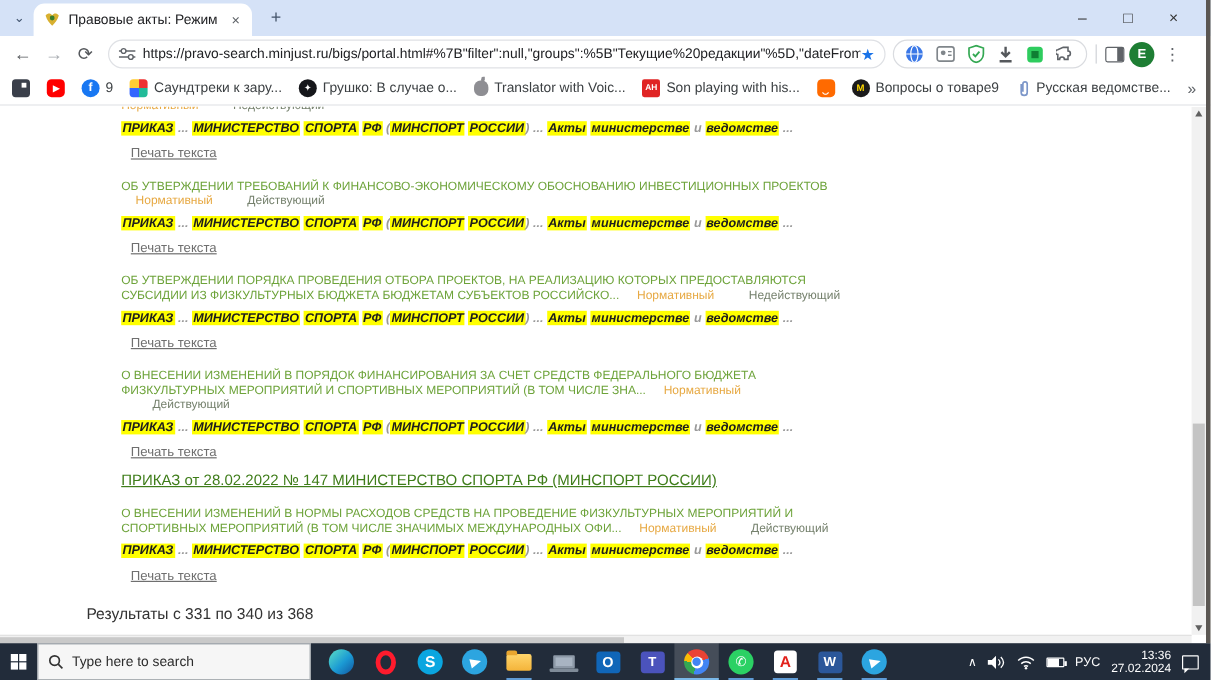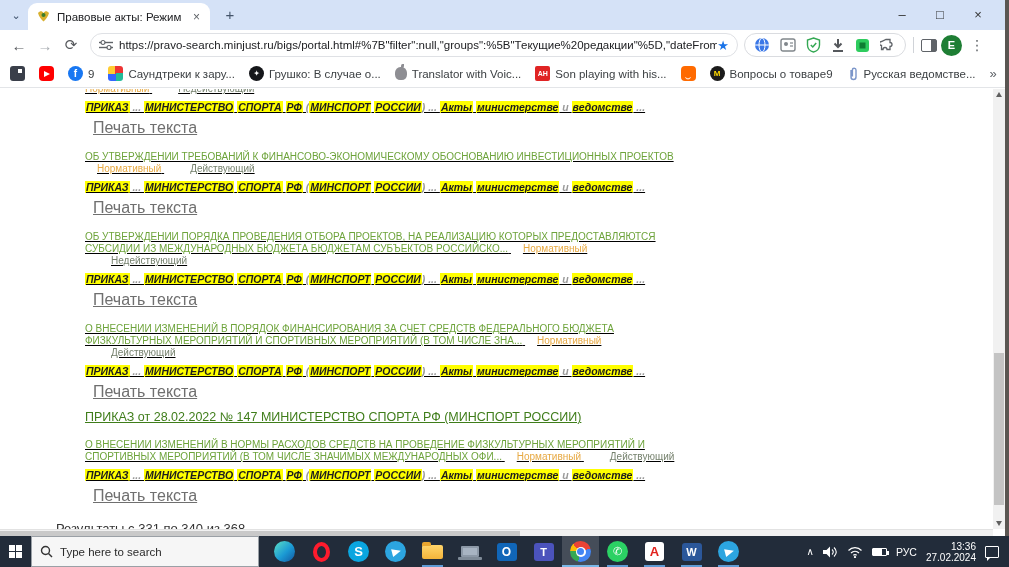--- a/index.html
+++ b/index.html
@@ -48,31 +48,31 @@
   .ico-mix { background:conic-gradient(#e33 0 25%, #2b9 0 50%, #36f 0 75%, #fc3 0 100%); }
   .ico-dark { background:#15161a; border-radius:50%; color:#fff; font-size:8px; }
   .ico-apple { background:#8e8e93; border-radius:45% 45% 42% 42%; width:12px; height:13px; position:relative; }
   .ico-apple::before { content:""; position:absolute; top:-3px; left:6px; width:3px; height:4px; background:#8e8e93; border-radius:50% 0; }
   .ico-ah { background:#e02424; color:#fff; font-size:7px; font-weight:bold; border-radius:2px; }
   .ico-ali { background:#ff6a00; border-radius:4px; color:#fff; font-size:9px; font-weight:bold; }
   .ico-ym { background:#1b1b1b; border-radius:50%; color:#ffd900; font-size:8px; font-weight:bold; }
 
   
   .content { position:absolute; top:89px; left:0; width:1009px; height:447px; background:#fff; overflow:hidden; }
-  .results-wrap { padding-left:56px; width:720px;text-decoration:underline; }
+  .results-wrap { padding-left:72px; width:720px; }
   .entry { padding-left:29px; width:630px; margin-bottom:6px; }
   .etitle { display:inline-block; font-size:12.5px; color:#3f7d1a; text-decoration:underline; line-height:15px; }
   .emeta { margin-top:14px; font-size:10px; line-height:12px; }
   .esub { color:#6da33a; }
   .etype { color:#e7a943; margin-left:12px; white-space:nowrap; }
   .estatus { color:#75816d; margin-left:26px; white-space:nowrap; }
   .esnippet { margin-top:5px; font-size:10.5px; line-height:14px; }
   .esnippet .hl { background:#ffff00; color:#1d1d1d; font-weight:bold; font-style:italic; padding:0 1px; }
   .esnippet .sep { color:#9a9a9a; font-weight:bold; font-style:italic; }
-  .eprint { display:inline-block; margin-top:8px; margin-left:8px; font-size:16px; line-height:12px; color:#6f6f6f; text-decoration:underline; }
+  .eprint { display:inline-block; margin-top:8px; margin-left:8px; font-size:11px; line-height:12px; color:#6f6f6f; text-decoration:underline; }
   .entry.clipped { margin-top:-6px; }
   .entry.clipped .emeta { margin-top:0; }
   .summary { margin-top:16px; font-size:13px; line-height:15px; color:#333; }
 
   
   .vscroll { position:absolute; top:0; right:4px; width:12px; height:440px; background:#f1f1f1; }
   .vs-up { position:absolute; top:3px; left:3px; width:0; height:0; border-left:3px solid transparent; border-right:3px solid transparent; border-bottom:5px solid #606060; }
   .vs-down { position:absolute; bottom:3px; left:3px; width:0; height:0; border-left:3px solid transparent; border-right:3px solid transparent; border-top:5px solid #606060; }
   .vs-thumb { position:absolute; top:264px; left:1px; width:10px; height:152px; background:#c4c4c4; }
   .hscroll { position:absolute; bottom:0; left:0; width:993px; height:7px; background:#f1f1f1; border-top:1px solid #e2e2e2; }
@@ -256,21 +256,21 @@
           <span class="esub">ОБ УТВЕРЖДЕНИИ ТРЕБОВАНИЙ К ФИНАНСОВО-ЭКОНОМИЧЕСКОМУ ОБОСНОВАНИЮ ИНВЕСТИЦИОННЫХ ПРОЕКТОВ</span>
           <span class="etype">Нормативный</span>
           <span class="estatus">Действующий</span>
         </div>
         <div class="esnippet"><span class="hl">ПРИКАЗ</span><span class="sep"> ... </span><span class="hl">МИНИСТЕРСТВО</span><span class="sep"> </span><span class="hl">СПОРТА</span><span class="sep"> </span><span class="hl">РФ</span><span class="sep"> (</span><span class="hl">МИНСПОРТ</span><span class="sep"> </span><span class="hl">РОССИИ</span><span class="sep">) ... </span><span class="hl">Акты</span><span class="sep"> </span><span class="hl">министерстве</span><span class="sep"> и </span><span class="hl">ведомстве</span><span class="sep"> ...</span></div>
         <a class="eprint">Печать текста</a>
       </div>
 
       <div class="entry">
         <div class="emeta">
-          <span class="esub">ОБ УТВЕРЖДЕНИИ ПОРЯДКА ПРОВЕДЕНИЯ ОТБОРА ПРОЕКТОВ, НА РЕАЛИЗАЦИЮ КОТОРЫХ ПРЕДОСТАВЛЯЮТСЯ СУБСИДИИ ИЗ МЕЖДУНАРОДНЫХ БЮДЖЕТА БЮДЖЕТАМ СУБЪЕКТОВ РОССИЙСКО...</span>
+          <span class="esub">ОБ УТВЕРЖДЕНИИ ПОРЯДКА ПРОВЕДЕНИЯ ОТБОРА ПРОЕКТОВ, НА РЕАЛИЗАЦИЮ КОТОРЫХ ПРЕДОСТАВЛЯЮТСЯ СУБСИДИИ ИЗ ФИЗКУЛЬТУРНЫХ БЮДЖЕТА БЮДЖЕТАМ СУБЪЕКТОВ РОССИЙСКО...</span>
           <span class="etype">Нормативный</span>
           <span class="estatus">Недействующий</span>
         </div>
         <div class="esnippet"><span class="hl">ПРИКАЗ</span><span class="sep"> ... </span><span class="hl">МИНИСТЕРСТВО</span><span class="sep"> </span><span class="hl">СПОРТА</span><span class="sep"> </span><span class="hl">РФ</span><span class="sep"> (</span><span class="hl">МИНСПОРТ</span><span class="sep"> </span><span class="hl">РОССИИ</span><span class="sep">) ... </span><span class="hl">Акты</span><span class="sep"> </span><span class="hl">министерстве</span><span class="sep"> и </span><span class="hl">ведомстве</span><span class="sep"> ...</span></div>
         <a class="eprint">Печать текста</a>
       </div>
 
       <div class="entry">
         <div class="emeta">
           <span class="esub">О ВНЕСЕНИИ ИЗМЕНЕНИЙ В ПОРЯДОК ФИНАНСИРОВАНИЯ ЗА СЧЕТ СРЕДСТВ ФЕДЕРАЛЬНОГО БЮДЖЕТА ФИЗКУЛЬТУРНЫХ МЕРОПРИЯТИЙ И СПОРТИВНЫХ МЕРОПРИЯТИЙ (В ТОМ ЧИСЛЕ ЗНА...</span>

